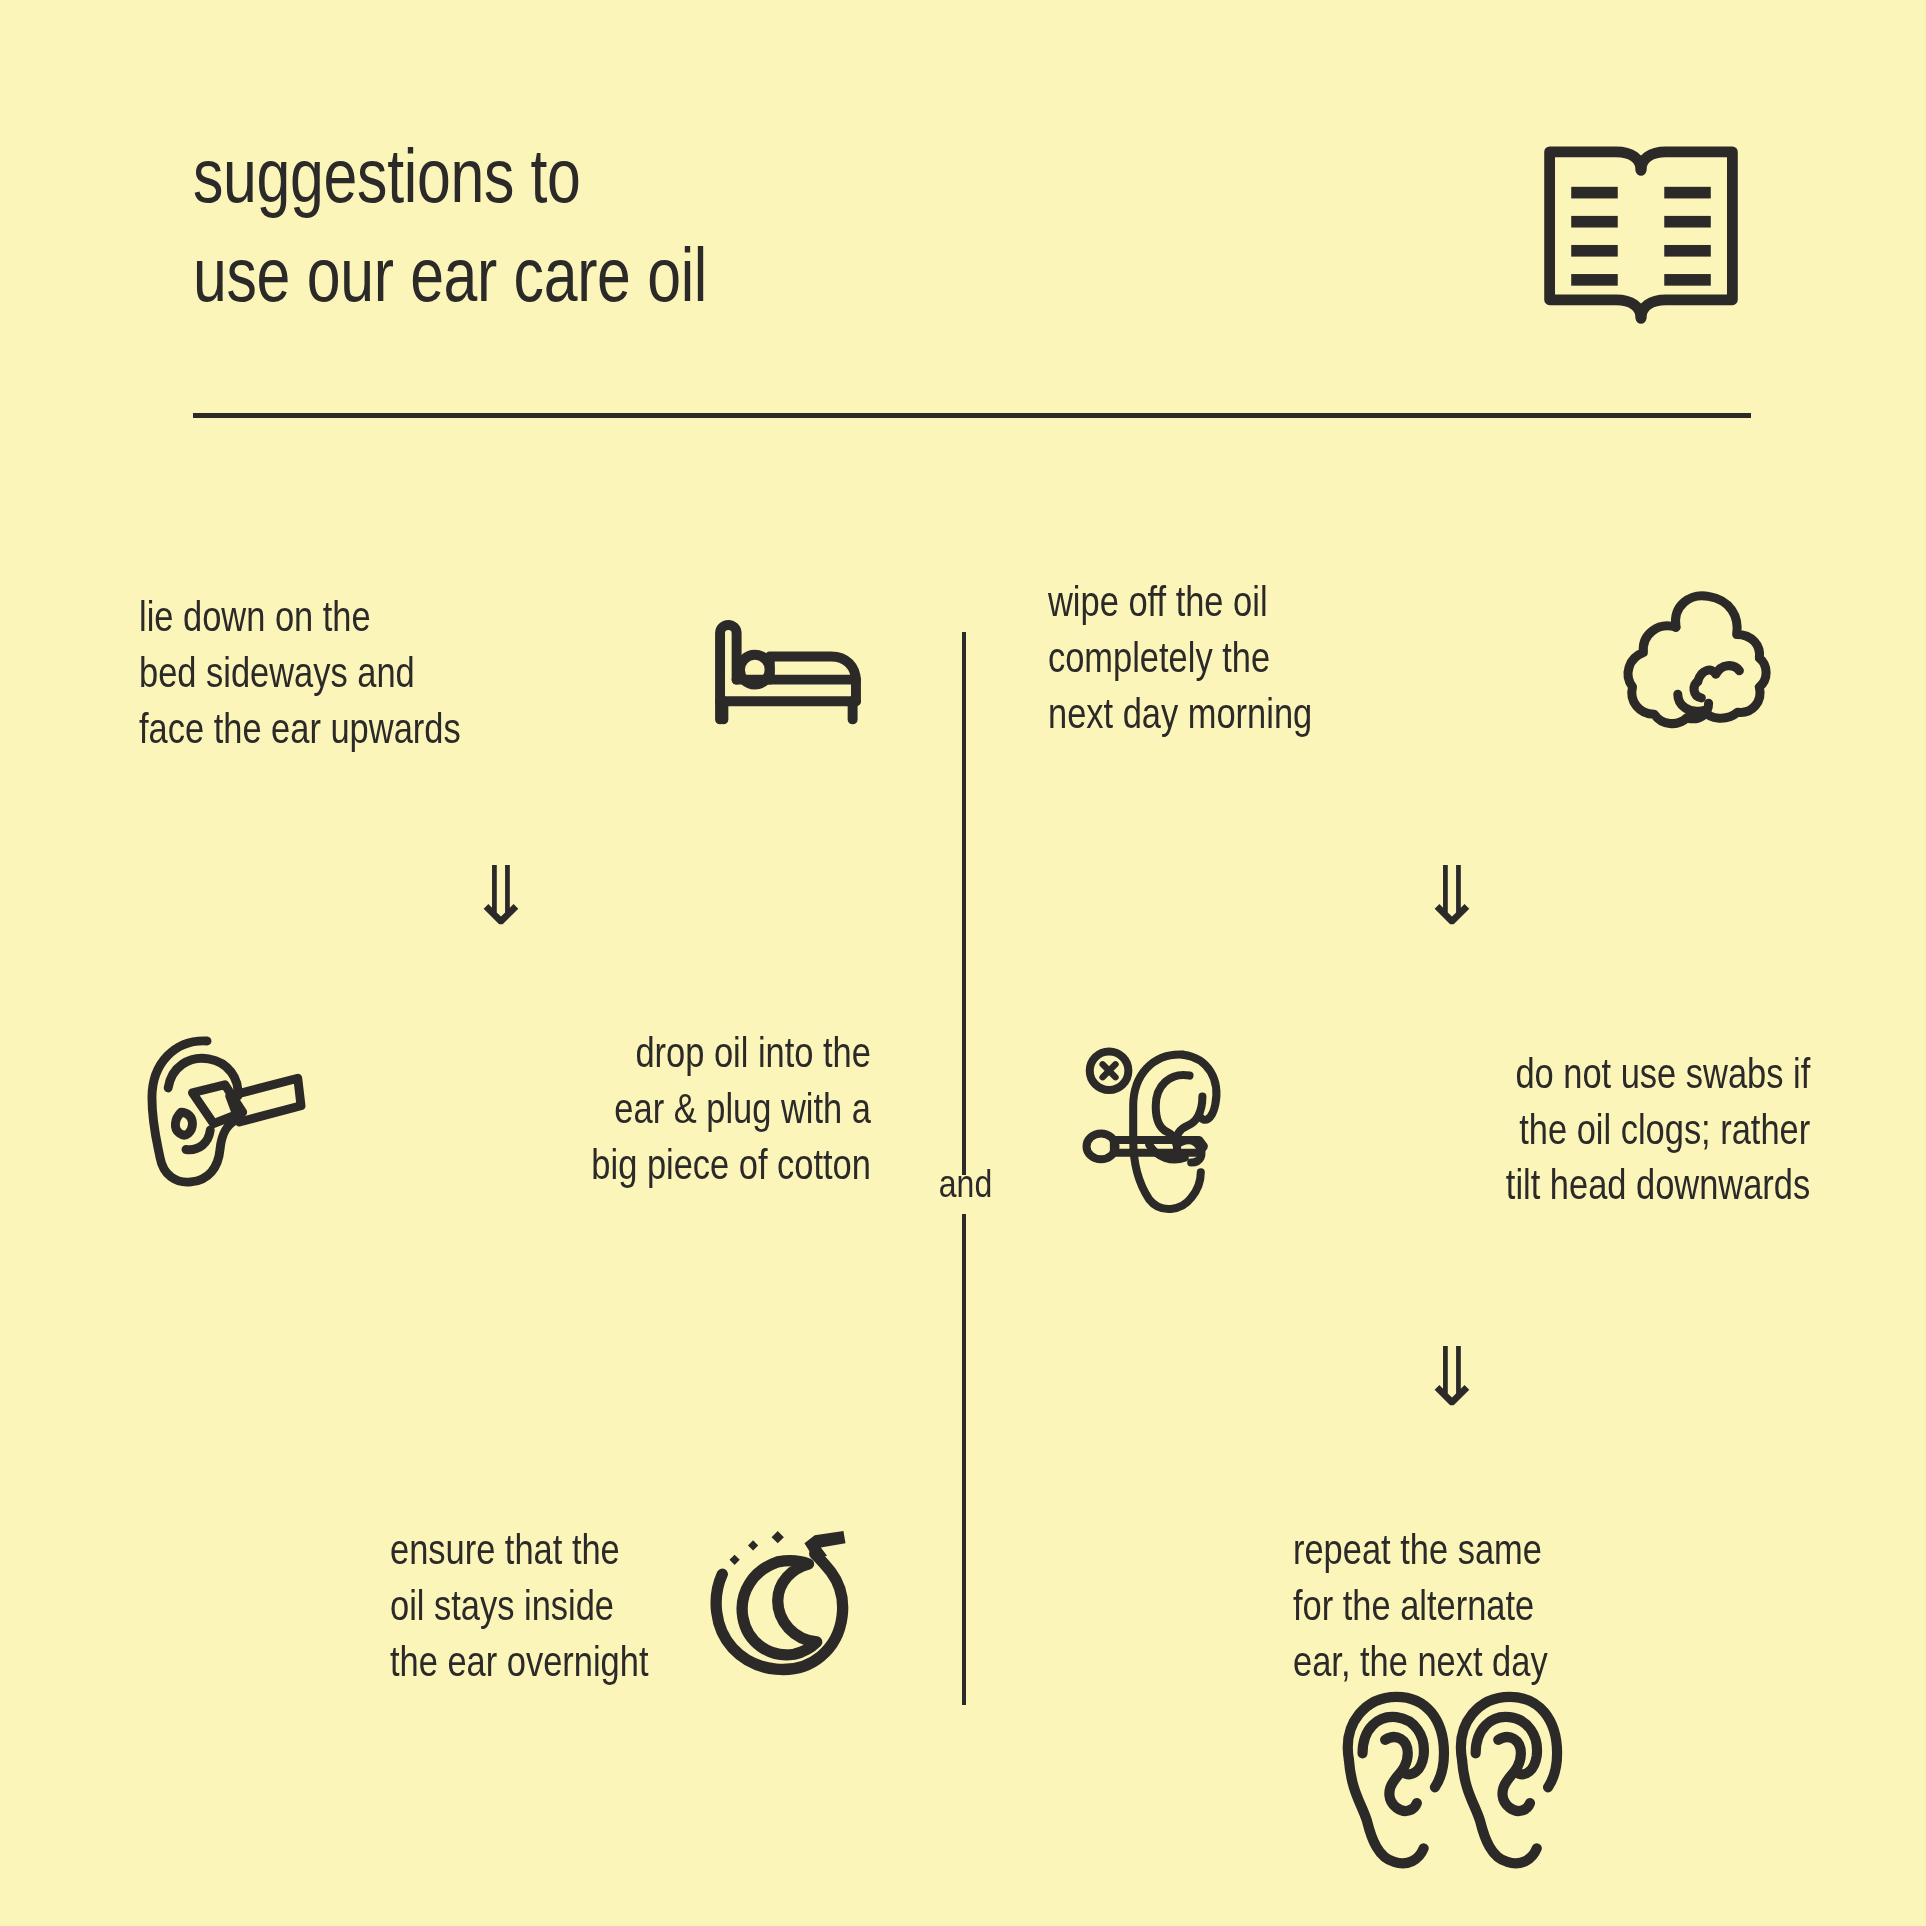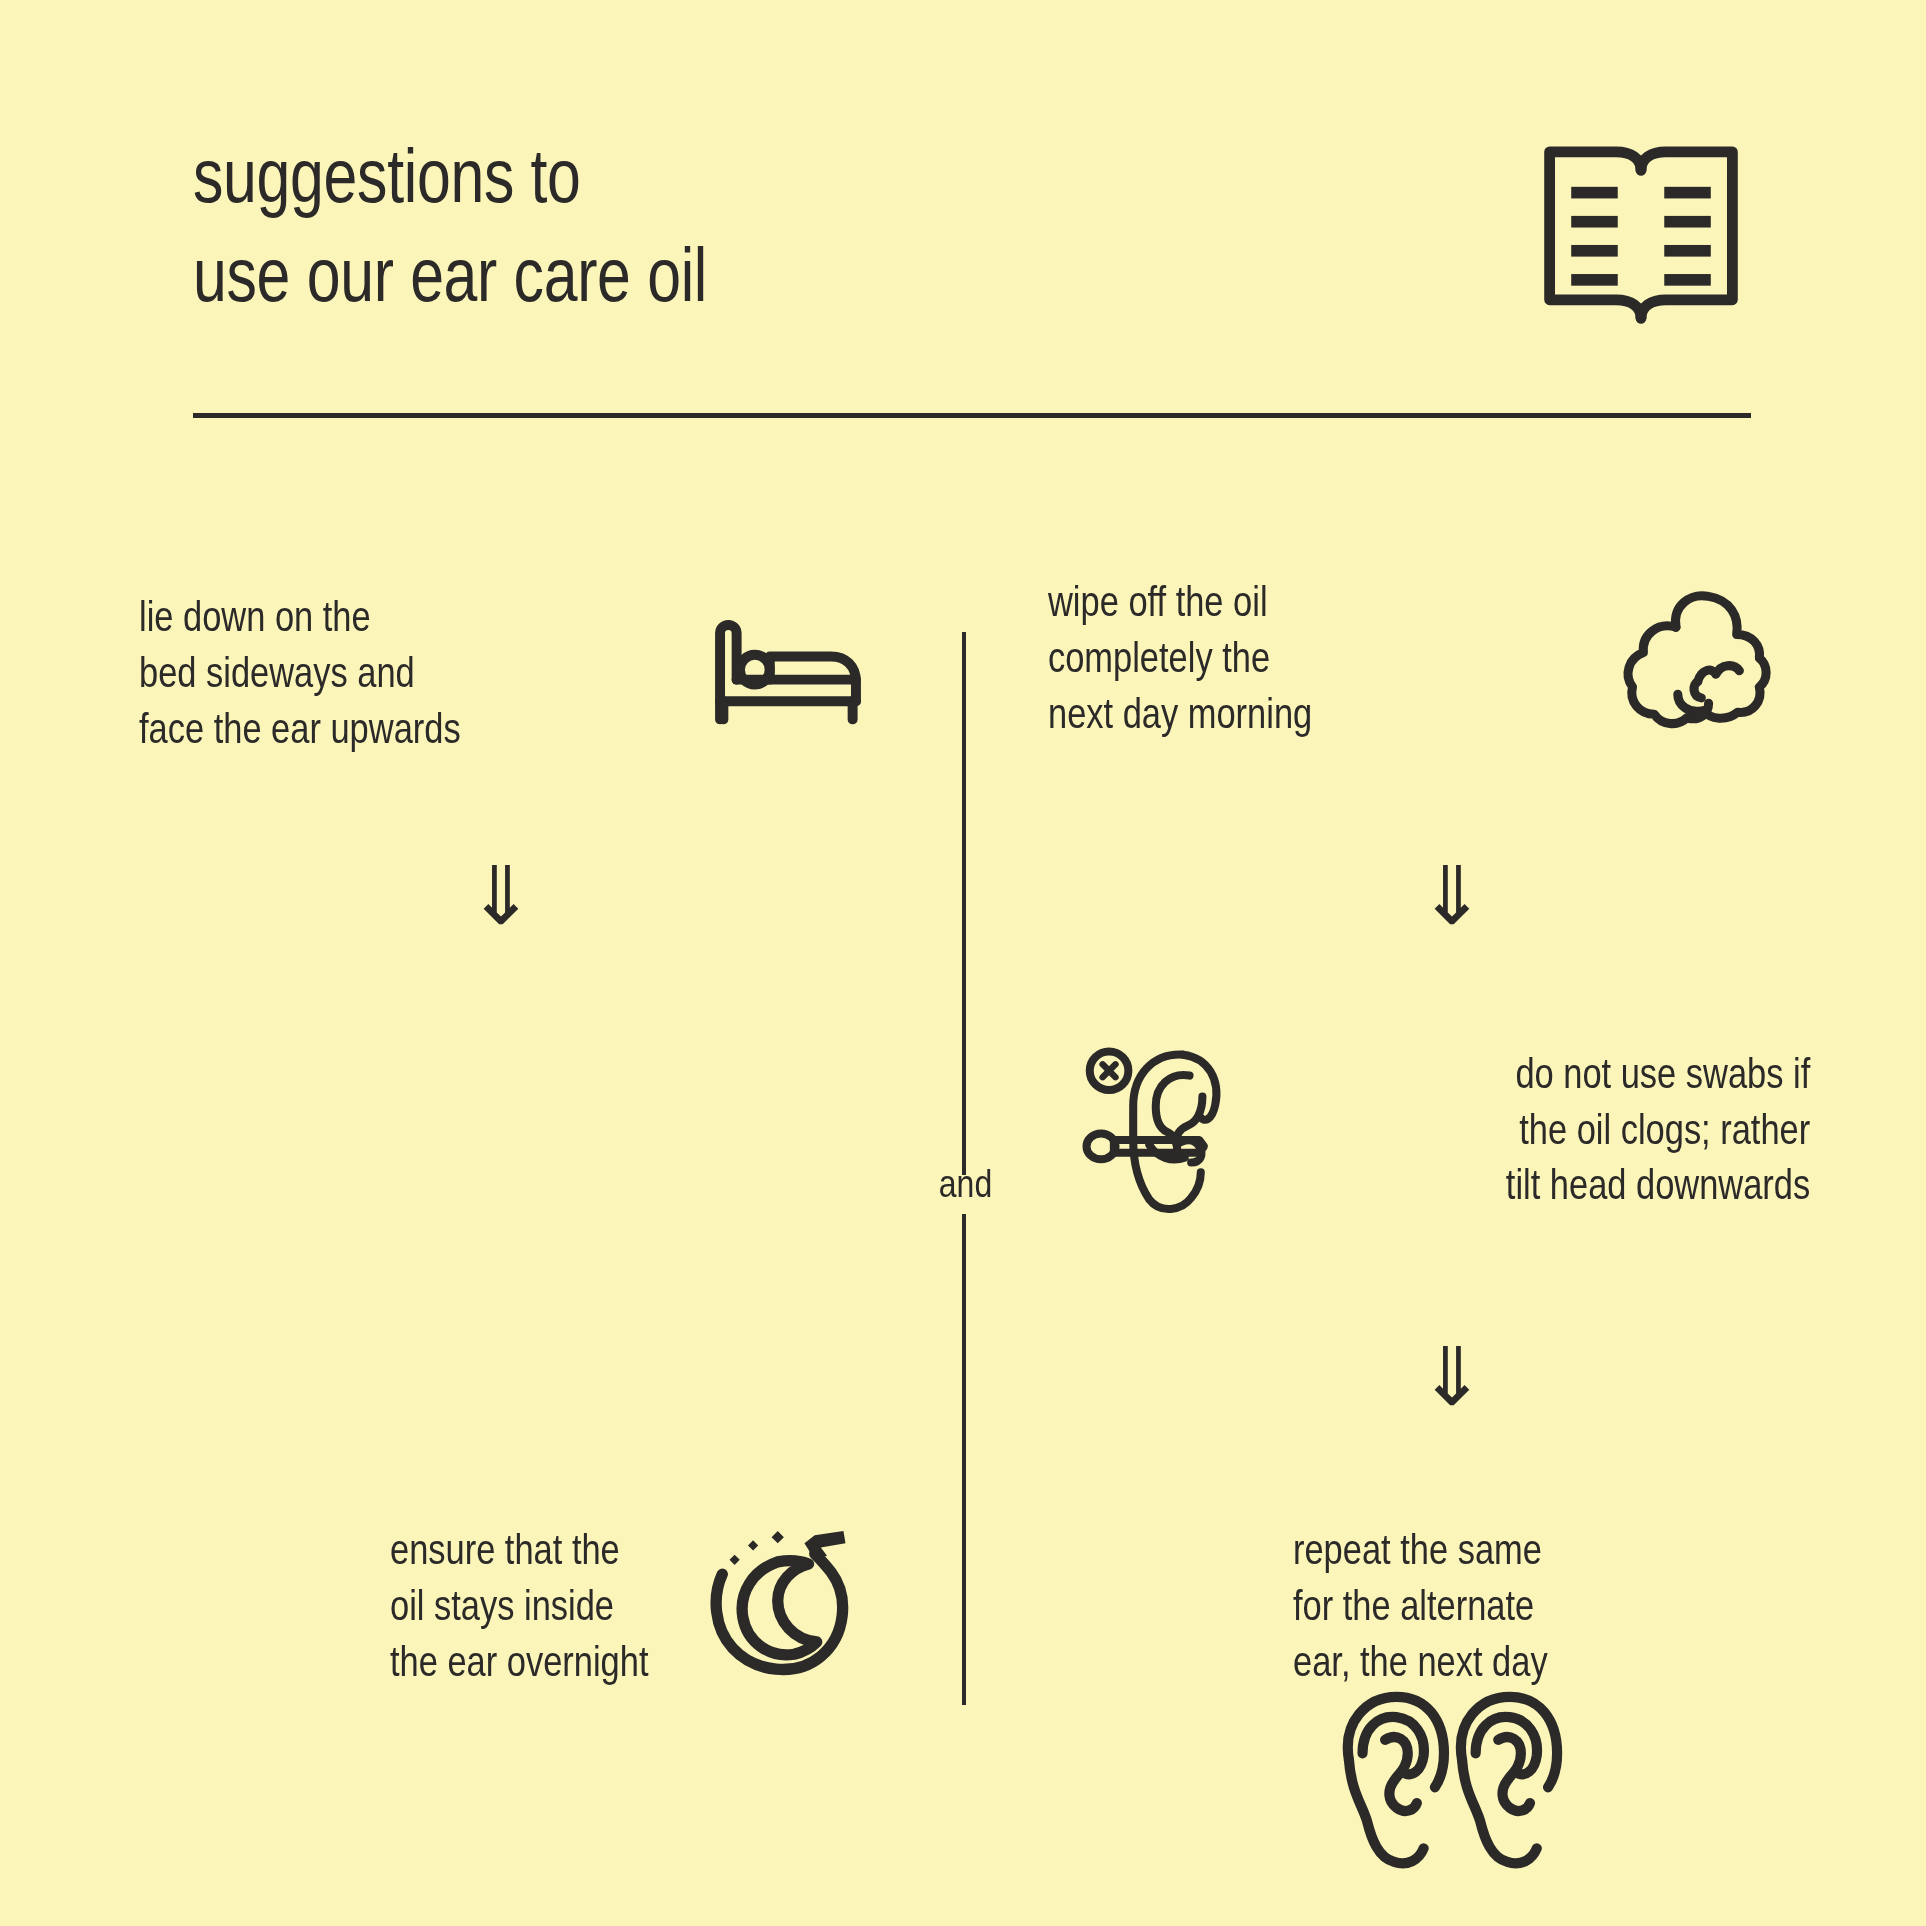--- a/index.html
+++ b/index.html
@@ -154,20 +154,40 @@
             <path d="M88 106 C92 92 104 90 108 98 C114 86 128 86 134 94"></path>
             <path d="M88 106 C82 110 82 122 92 124"></path>
           </g>
         </svg>
       </div>
     </div>
 
     <div class="arrow a-l1">⇓</div>
     <div class="arrow a-r1">⇓</div>
 
+    <div class="cell c-r2l">
+      <div class="ico">
+        <svg viewBox="0 0 200 200" width="162" height="162">
+          <g fill="none" stroke="#2B2A28" stroke-width="11" stroke-linecap="round" stroke-linejoin="round">
+            <path d="M84 16 C44 14 16 44 16 86 C16 118 22 140 26 160
+                     C30 182 46 192 64 190 C86 188 98 172 100 150
+                     C102 128 110 118 122 112"></path>
+            <path d="M36 74 C40 48 62 34 86 38 C110 42 124 62 122 84"></path>
+            <path d="M58 150 C74 152 86 142 88 126"></path>
+            <path d="M52 104 C44 112 42 124 50 130 C58 136 66 128 66 118
+                     C66 110 60 104 52 104 Z"></path>
+            <path d="M66 80 L106 70 L128 104 L92 118 Z"></path>
+            <path d="M112 84 L196 62 L200 96 L124 116 Z"></path>
+          </g>
+        </svg>
+      </div>
+      <div class="txt right">drop oil into the
+ear &amp; plug with a
+big piece of cotton</div>
+    </div>
 
     <div class="cell c-r2r">
       <div class="ico">
         <svg viewBox="0 0 200 210" width="162" height="169">
           <g fill="none" stroke="#2B2A28" stroke-width="10" stroke-linecap="round" stroke-linejoin="round">
             <circle cx="28" cy="32" r="24"></circle>
             <path d="M20 24 L36 40 M36 24 L20 40" stroke-width="8"></path>
             <path d="M120 12 C82 10 58 38 58 76 L58 118"></path>
             <path d="M120 12 C152 16 166 44 160 74 C156 94 146 96 142 90"></path>
             <path d="M128 38 C104 34 86 50 86 76 C86 96 92 104 100 108

